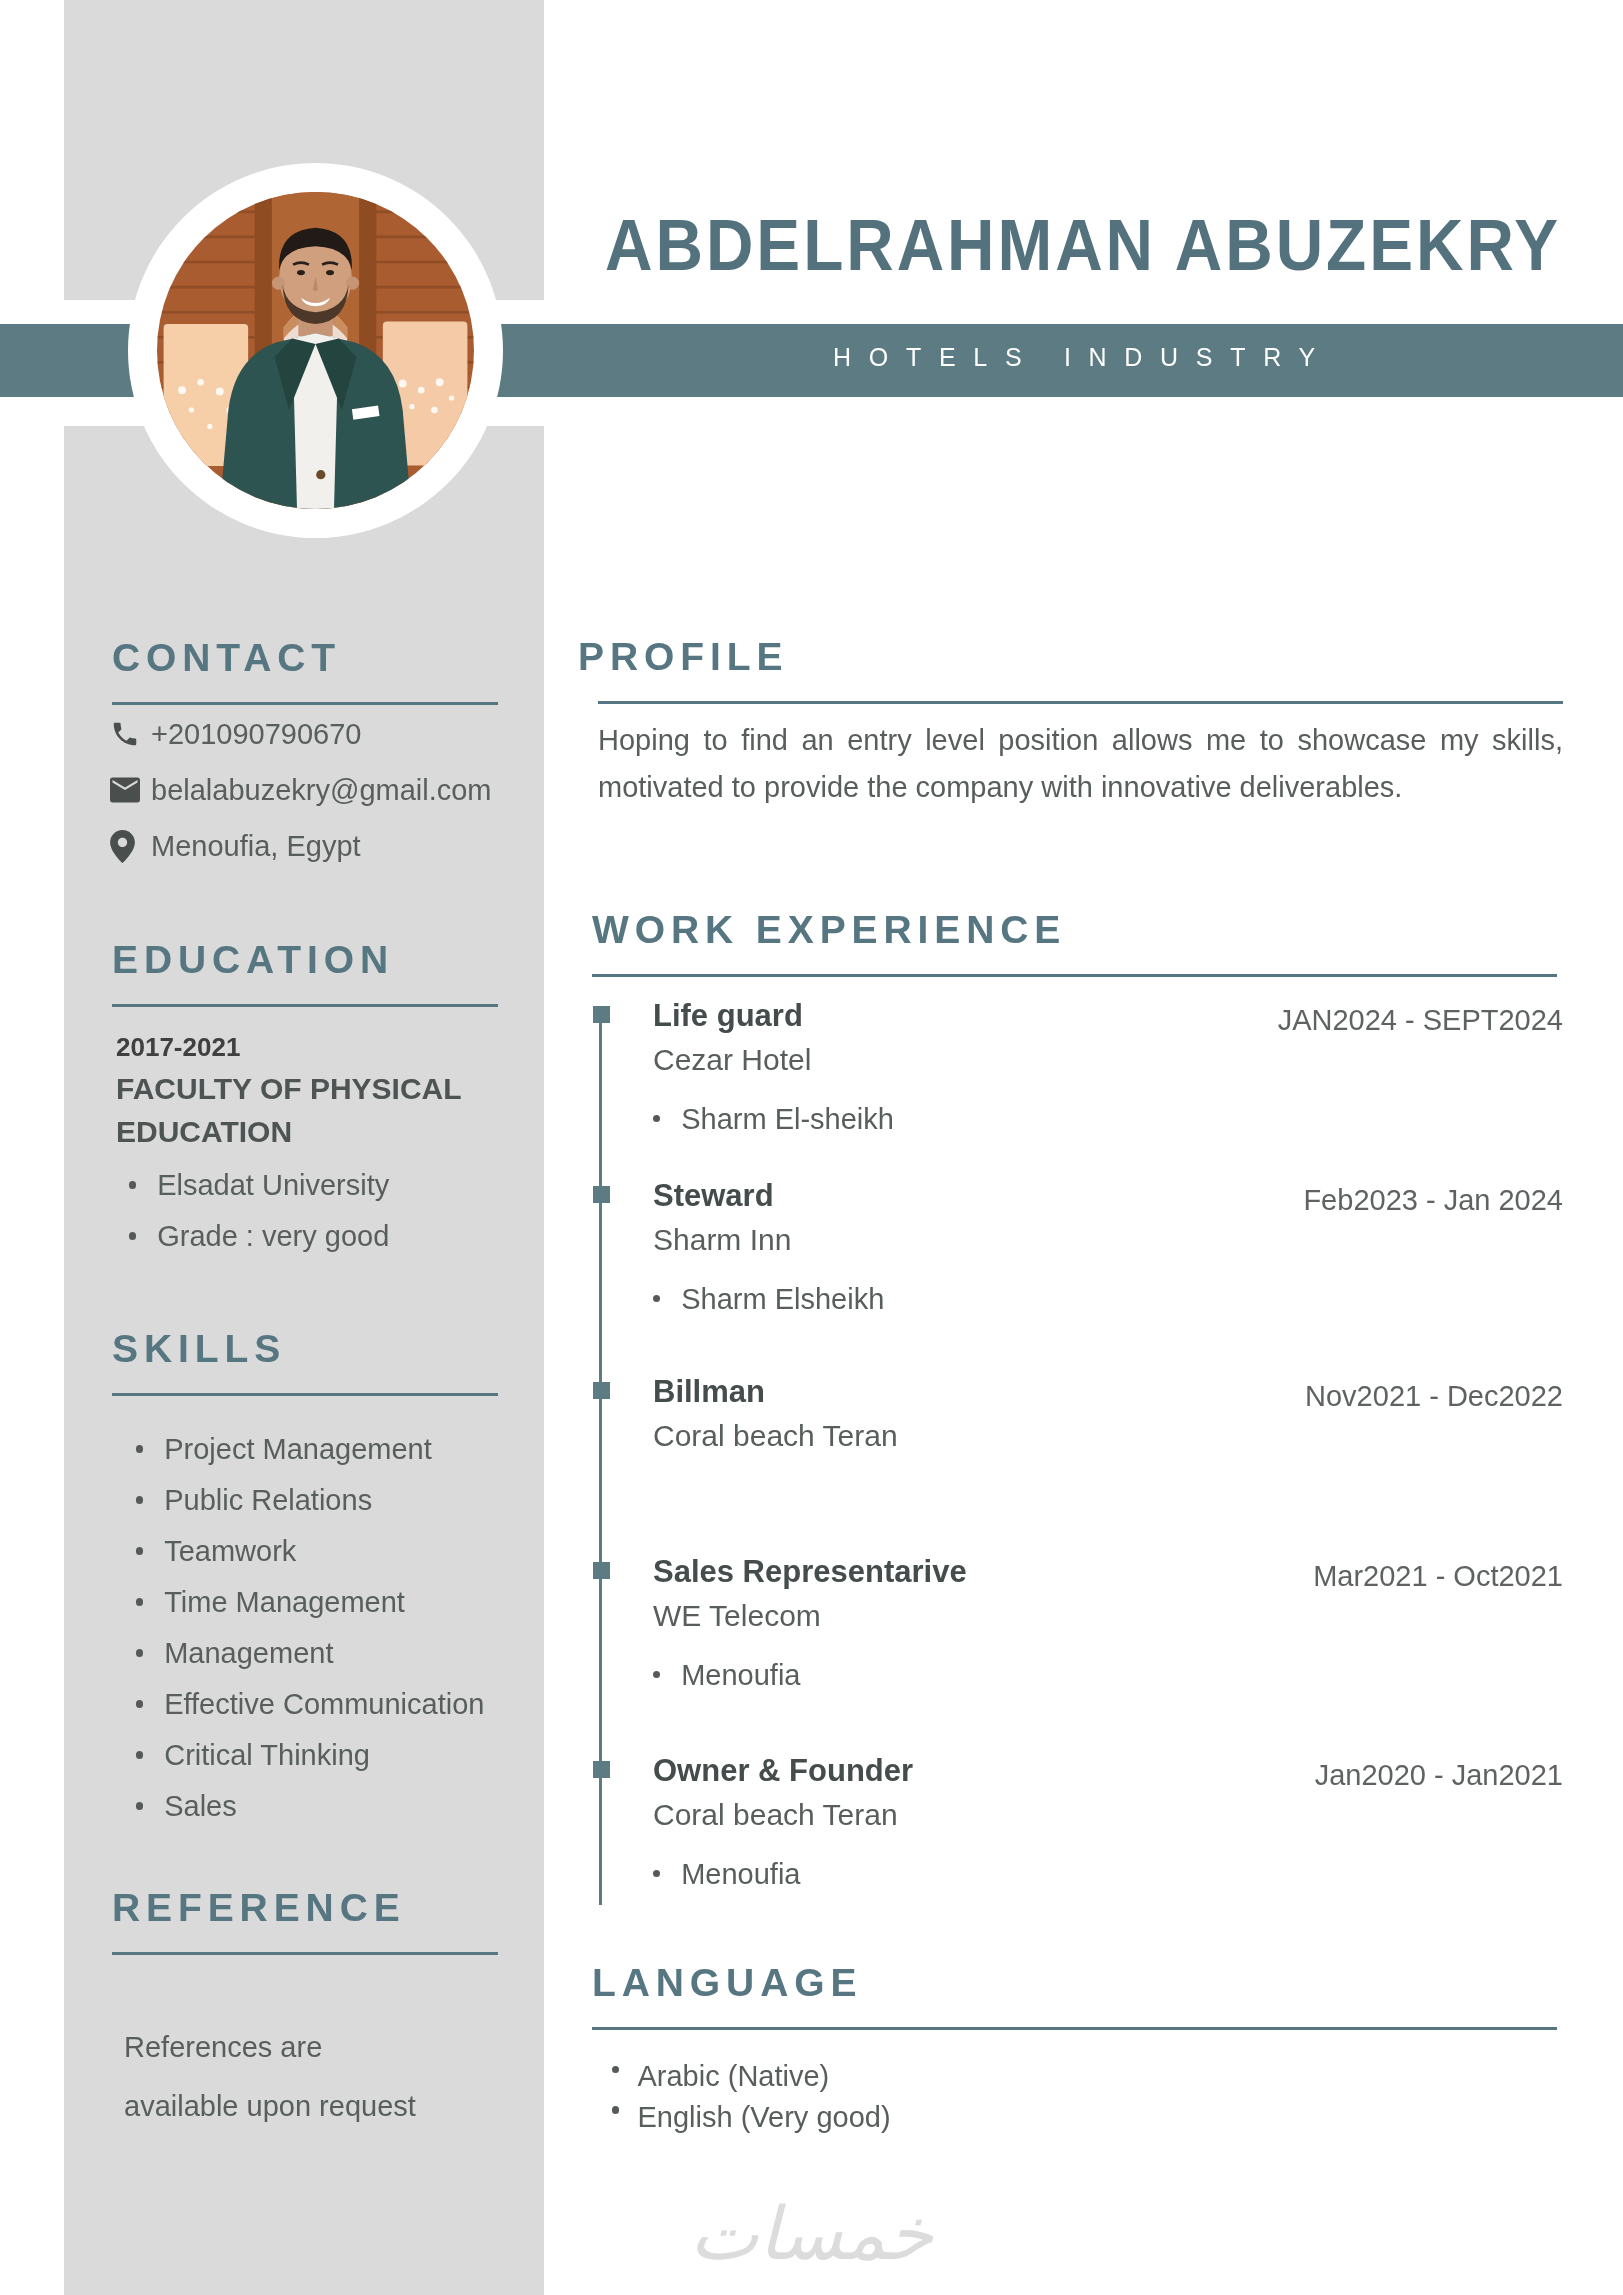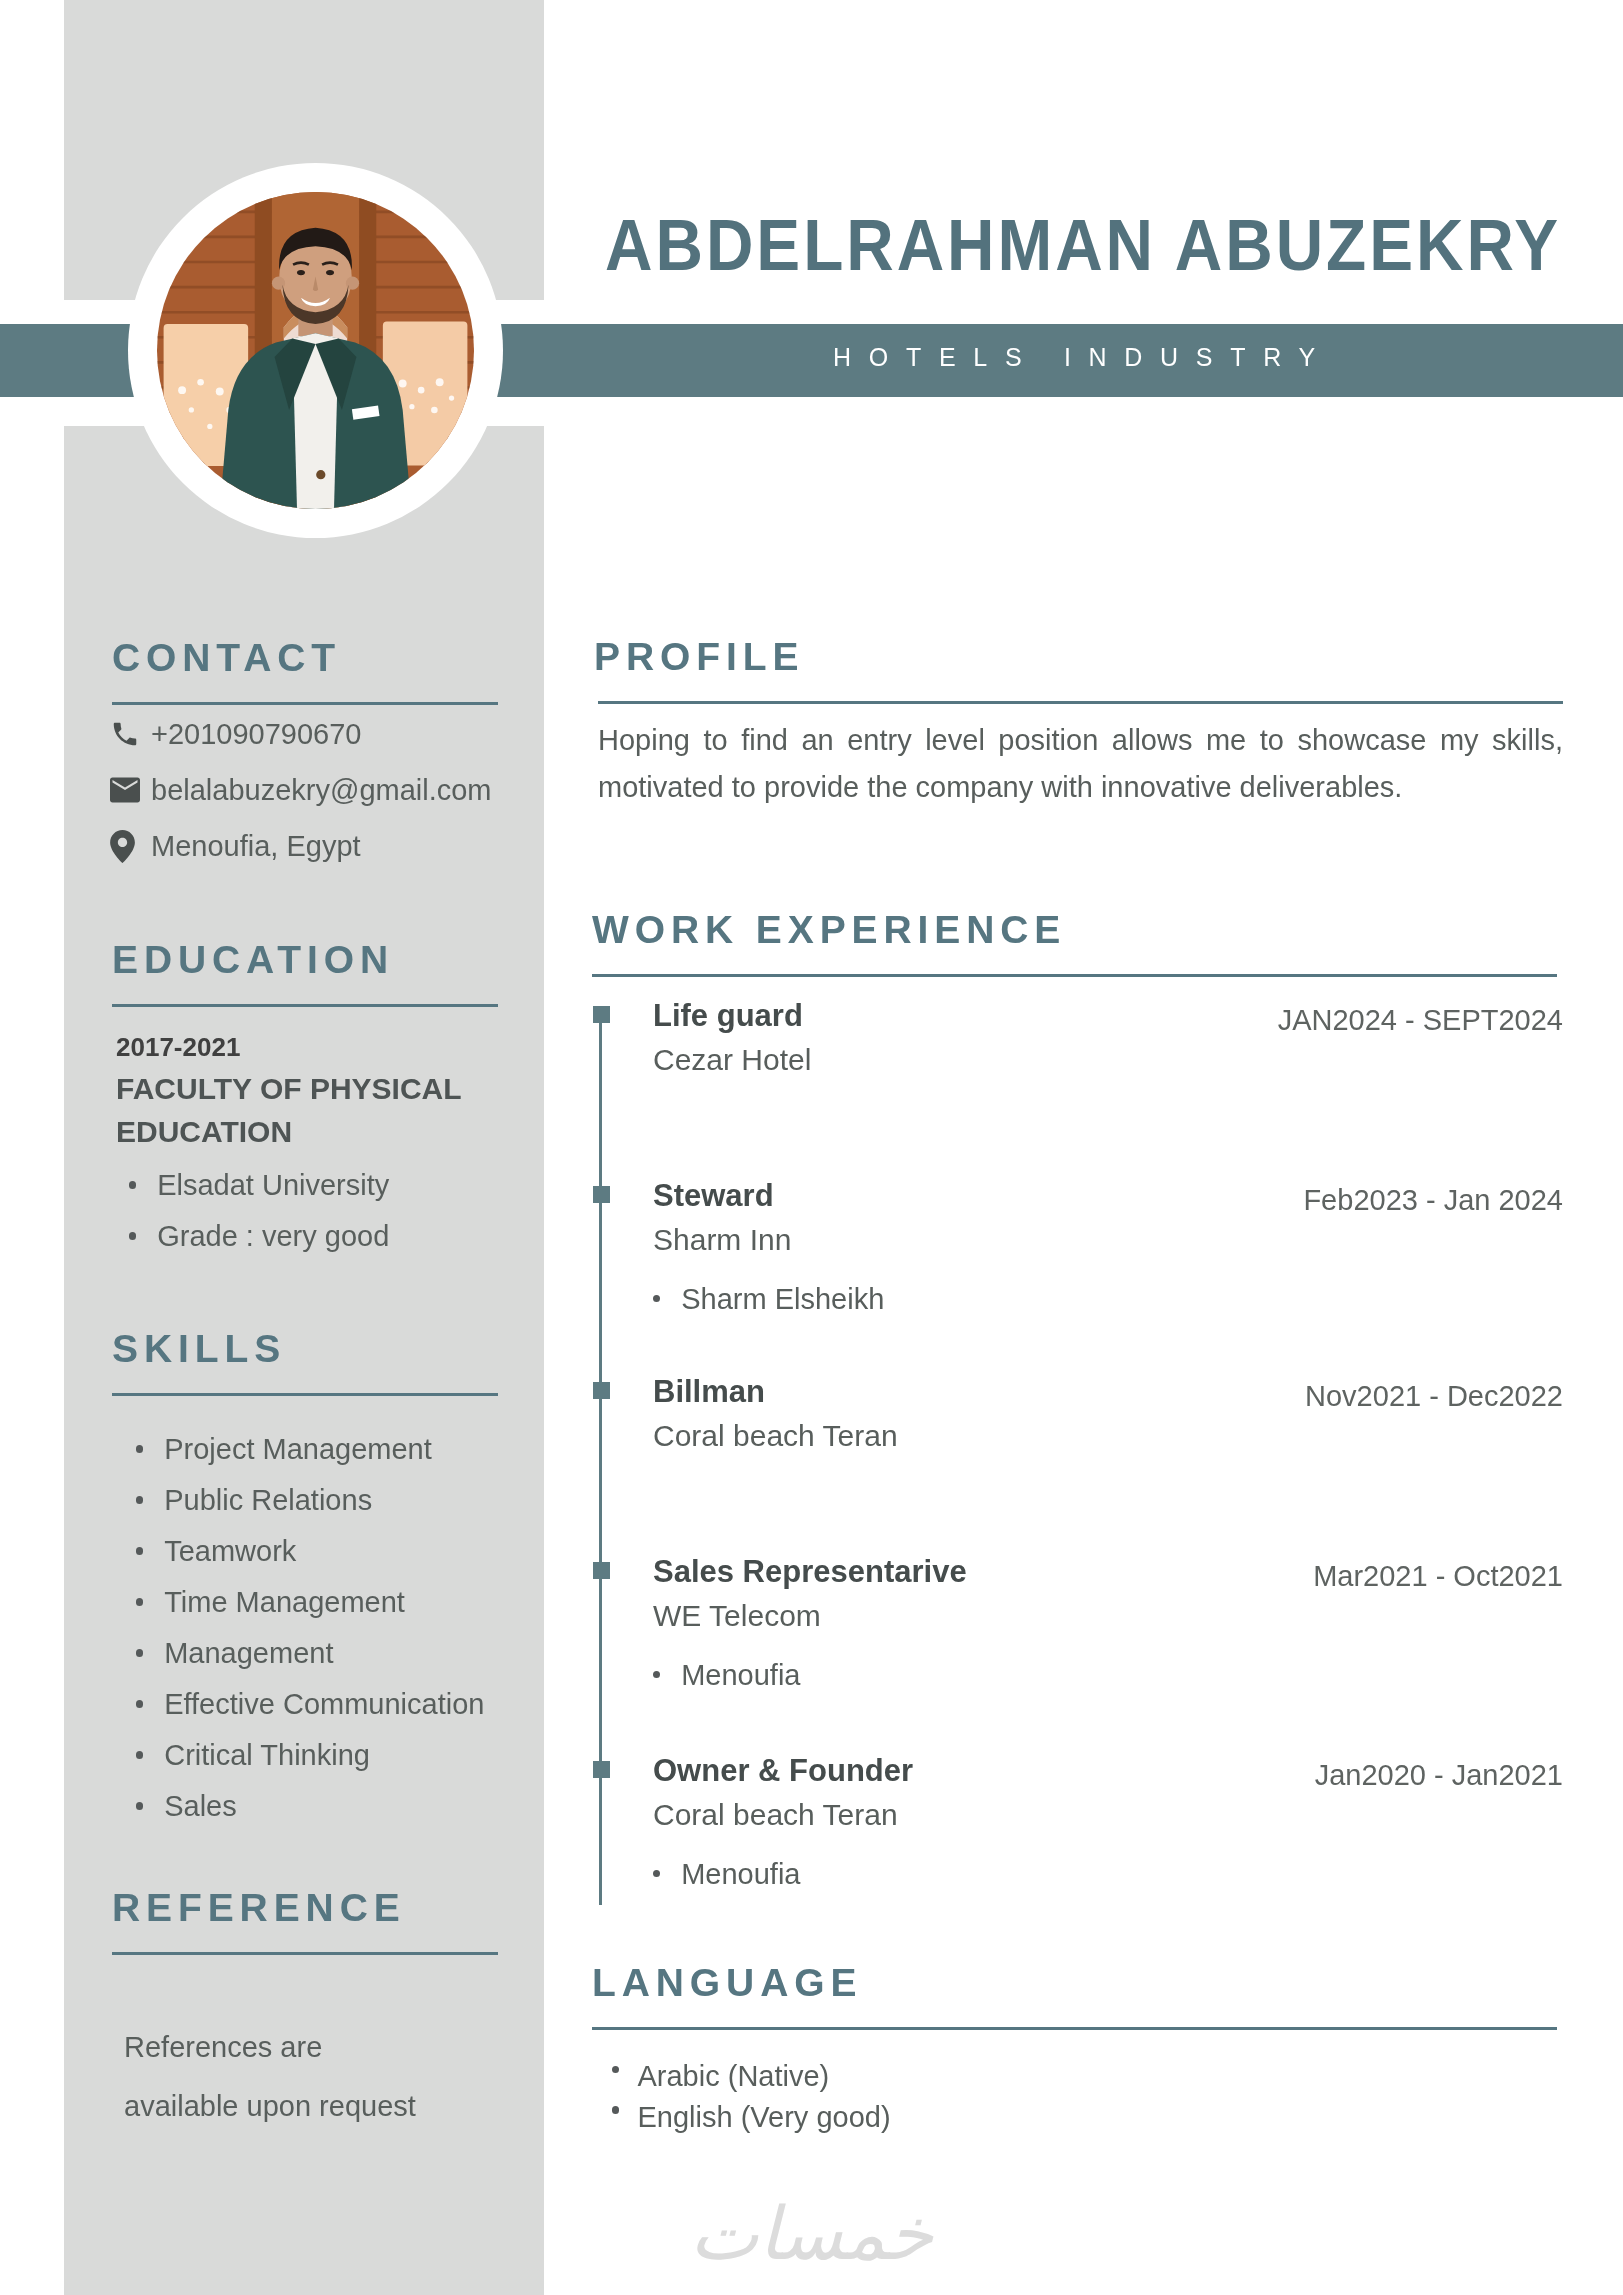--- a/index.html
+++ b/index.html
@@ -230,41 +230,45 @@
   <div class="bullet-row">
       <span class="dot"></span>
       <span class="body-text">Sales</span>
     </div>
 </div>
 
 <div class="abs sec-heading" style="left:112px;top:1888px;">REFERENCE</div>
 <div class="abs rule rule-left" style="top:1952px;"></div>
 <div class="abs ref-text">References are available upon request</div>
 
-<div class="abs sec-heading" style="left:594px;top:637px;">PROFILE</div>
+<div class="abs sec-heading" style="left:578px;top:637px;">PROFILE</div>
 <div class="abs rule rule-right" style="top:701px;"></div>
 <div class="abs profile-text">Hoping to find an entry level position allows me to showcase my skills, motivated to provide the company with innovative deliverables.</div>
 
 <div class="abs sec-heading" style="left:592px;top:910px;">WORK EXPERIENCE</div>
 <div class="abs rule rule-right" style="left:592px;top:974px;"></div>
 <div class="abs timeline"></div>
 <div class="abs tl-square" style="top:1006px;"></div>
 <div class="abs tl-square" style="top:1186px;"></div>
 <div class="abs tl-square" style="top:1382px;"></div>
 <div class="abs tl-square" style="top:1562px;"></div>
 <div class="abs tl-square" style="top:1761px;"></div>
 
 <div class="abs job" style="top:997px;">
   <div class="job-head">
     <div>
       <div class="job-title">Life guard</div>
       <div class="job-company">Cezar Hotel</div>
     </div>
     <div class="job-date">JAN2024 - SEPT2024</div>
   </div>
+  <div class="job-bullet">
+    <span class="dot"></span>
+    <span>Sharm El-sheikh</span>
+  </div>
 </div>
 
 <div class="abs job" style="top:1177px;">
   <div class="job-head">
     <div>
       <div class="job-title">Steward</div>
       <div class="job-company">Sharm Inn</div>
     </div>
     <div class="job-date">Feb2023 - Jan 2024</div>
   </div>

